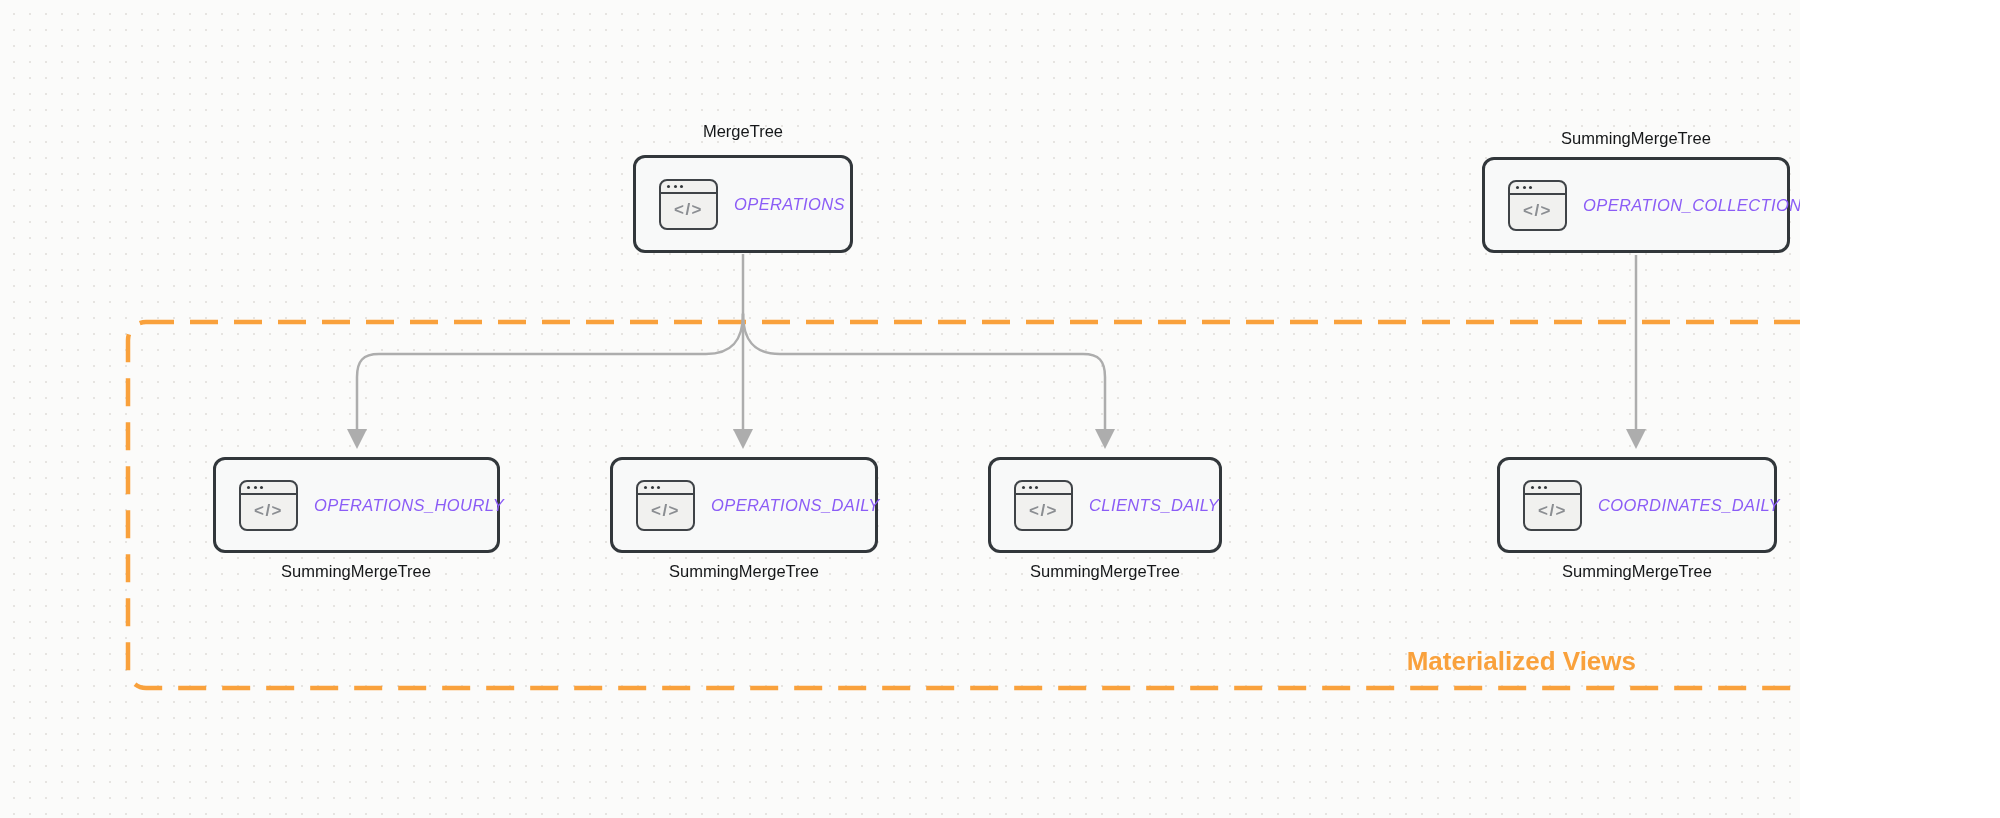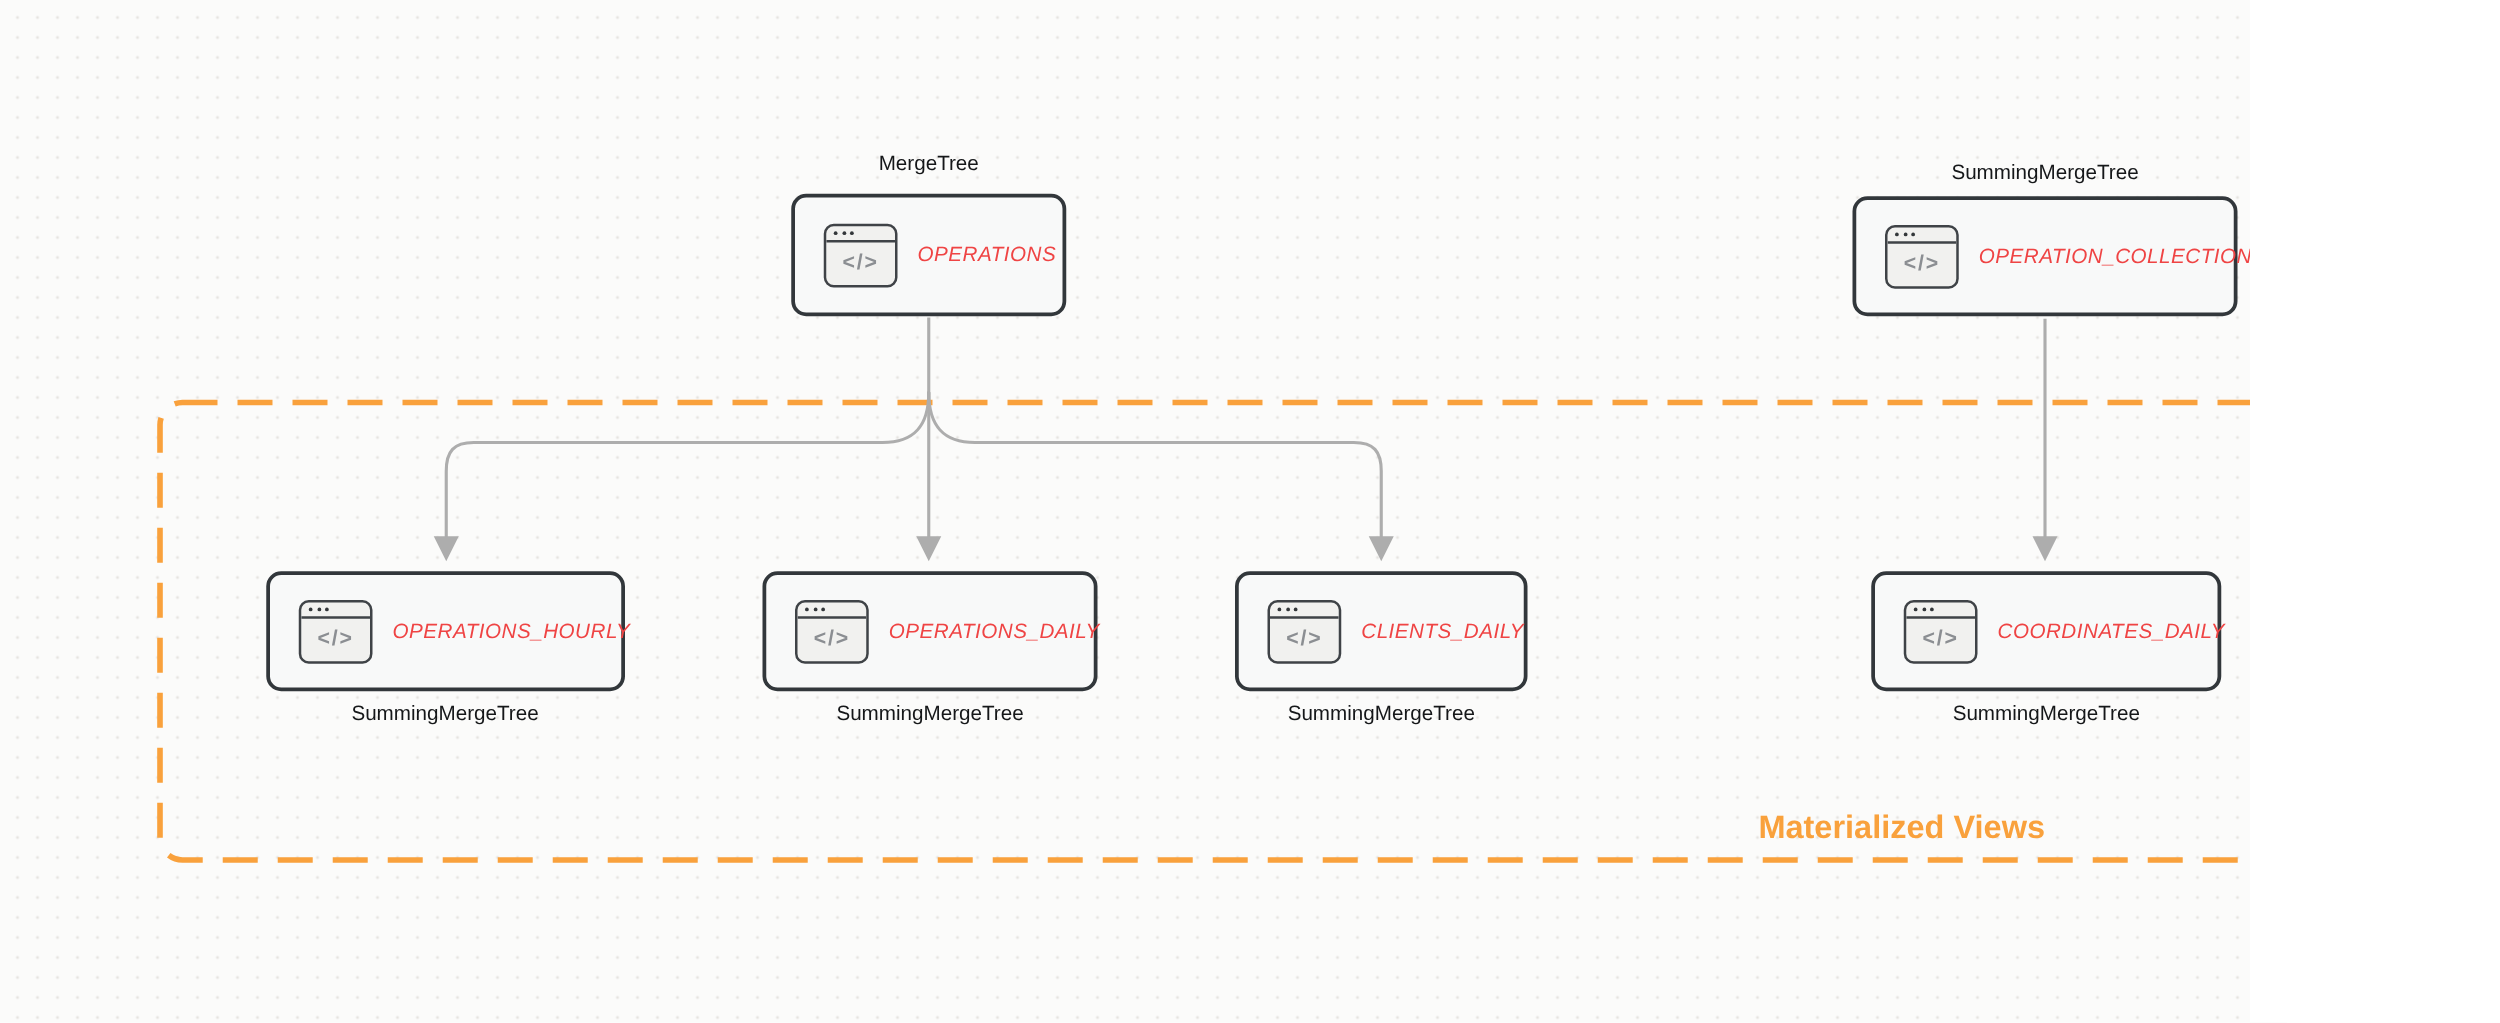--- a/index.html
+++ b/index.html
@@ -42,21 +42,21 @@
   .node-operations-hourly     { left: 213px;  top: 457px; width: 287px; }
   .node-operations-daily      { left: 610px;  top: 457px; width: 268px; }
   .node-clients-daily         { left: 988px;  top: 457px; width: 234px; }
   .node-coordinates-daily     { left: 1497px; top: 457px; width: 280px; }
 
   .node-label {
     font-style: italic;
     font-size: 16.5px;
     font-weight: 500;
     letter-spacing: 0.4px;
-    color: #ef4444;
+    color: #8b5cf6;
     white-space: nowrap;
   }
 
   
   .win-icon {
     flex: 0 0 auto;
     width: 59px;
     height: 51px;
     background: #F1F1EF;
     border: 2.5px solid #3F4347;

